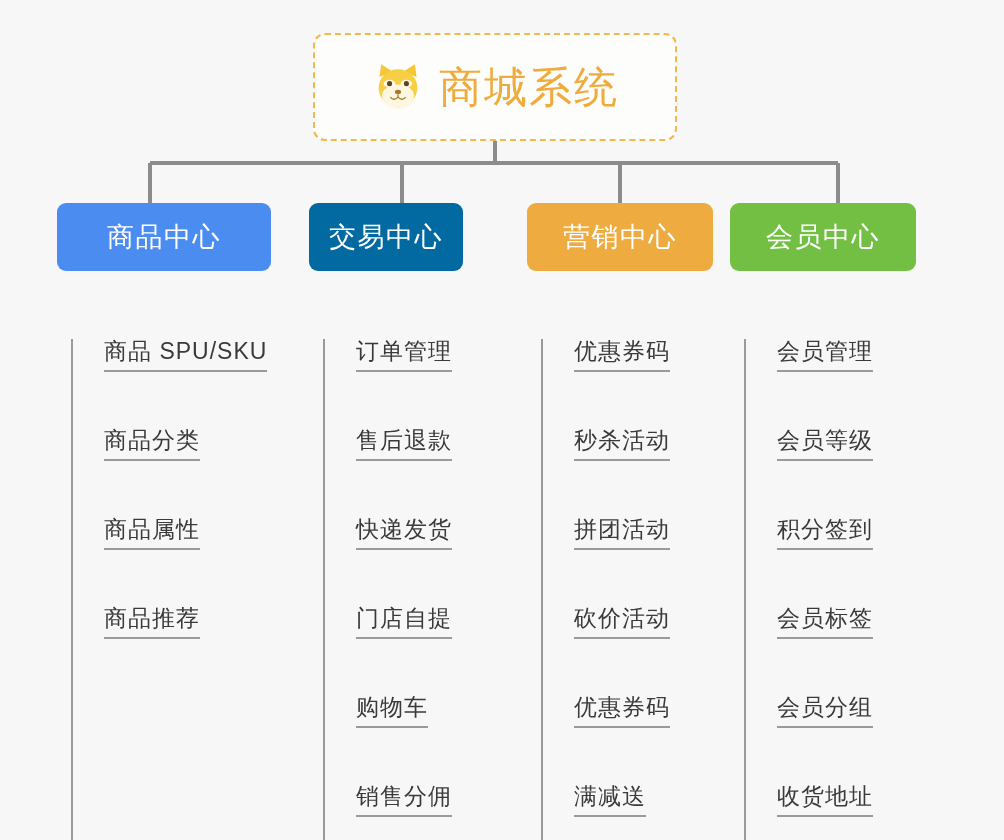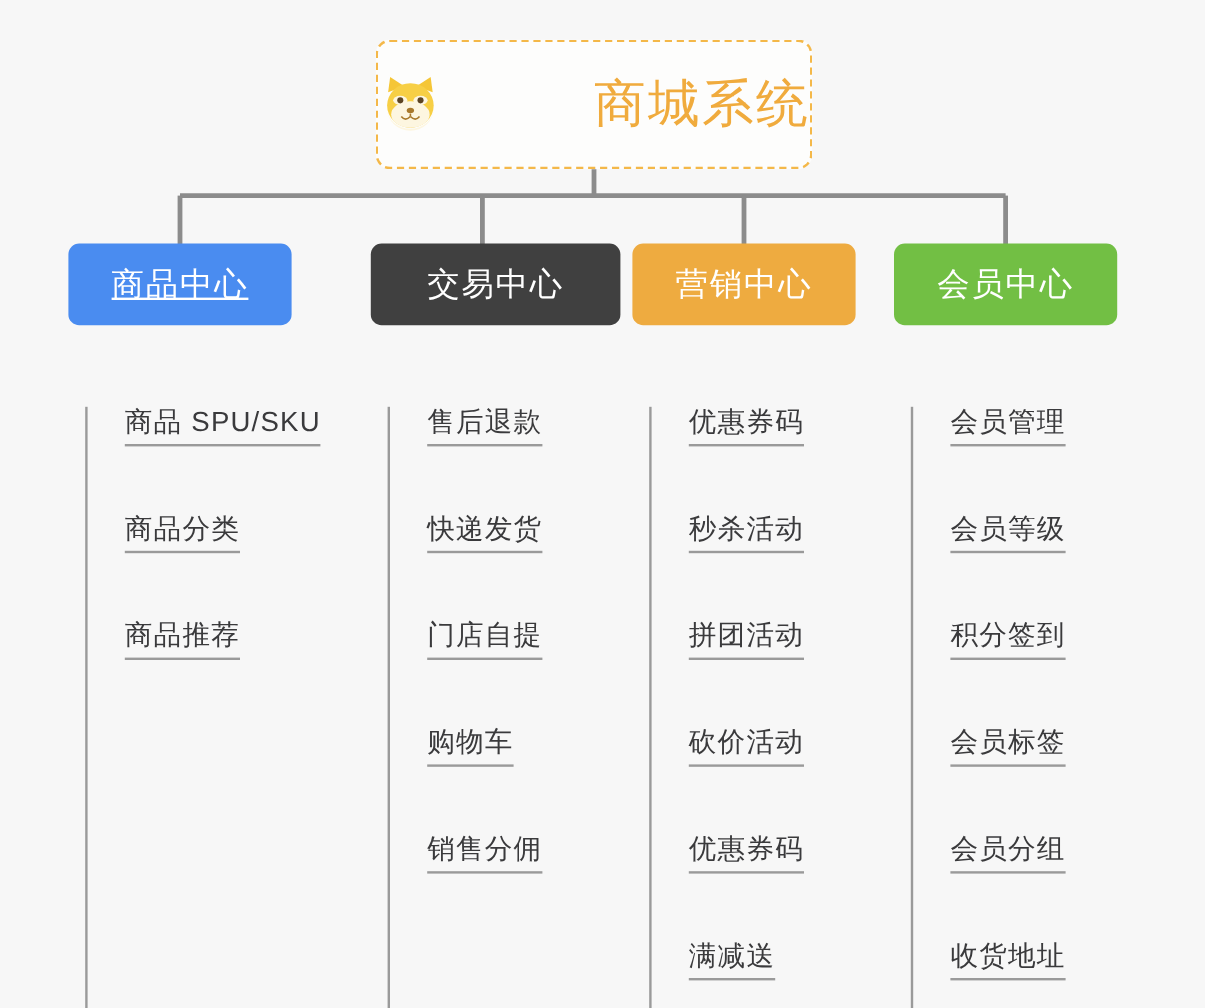--- a/index.html
+++ b/index.html
@@ -27,21 +27,21 @@
     left: 313px;
     top: 33px;
     width: 364px;
     height: 108px;
     box-sizing: border-box;
     background: #fdfdfc;
     border: 2px dashed #f4b849;
     border-radius: 12px;
     display: flex;
     align-items: center;
-    justify-content: space-between;
+    justify-content: center;
     gap: 14px;
   }
   .root-icon {
     width: 54px;
     height: 54px;
     flex: 0 0 auto;
     display: block;
   }
   .root-title {
     font-size: 43px;
@@ -96,32 +96,32 @@
     color: #3a3a3c;
     letter-spacing: 1px;
     white-space: nowrap;
     padding-bottom: 6px;
     border-bottom: 2px solid #9a9a9a;
     line-height: 1.1;
   }
 
   
   .col-0 { left: 57px; }
-  .col-0 .cat-box { width: 186px; background: #4a8cf0; text-decoration: underline; }
+  .col-0 .cat-box { width: 214px; background: #4a8cf0; }
   .col-0 .leaf-list { padding-left: 47px; }
 
   .col-1 { left: 309px; }
-  .col-1 .cat-box { width: 208px; background: #404040; }
+  .col-1 .cat-box { width: 154px; background: #0369a1; }
   .col-1 .leaf-list { padding-left: 47px; }
 
   .col-2 { left: 527px; }
   .col-2 .cat-box { width: 186px; background: #eeab40; }
   .col-2 .leaf-list { padding-left: 47px; }
 
-  .col-3 { left: 745px; }
+  .col-3 { left: 730px; }
   .col-3 .cat-box { width: 186px; background: #72bf44; }
   .col-3 .leaf-list { padding-left: 47px; }
 
   
   .spine {
     position: absolute;
     left: 14px;
     top: 68px;
     width: 2px;
     background: #9a9a9a;
@@ -176,32 +176,38 @@
     </div>
     <div class="leaf-list">
       <div class="spine" style="height: 534px;"></div>
       <div class="leaf-item">
         <span class="leaf-label">商品 SPU/SKU</span>
       </div>
       <div class="leaf-item">
         <span class="leaf-label">商品分类</span>
       </div>
       <div class="leaf-item">
+        <span class="leaf-label">商品属性</span>
+      </div>
+      <div class="leaf-item">
         <span class="leaf-label">商品推荐</span>
       </div>
     </div>
   </div>
 
   <div class="column col-1">
     <div class="cat-box">
       <span>交易中心</span>
     </div>
     <div class="leaf-list">
       <div class="spine" style="height: 534px;"></div>
       <div class="leaf-item">
+        <span class="leaf-label">订单管理</span>
+      </div>
+      <div class="leaf-item">
         <span class="leaf-label">售后退款</span>
       </div>
       <div class="leaf-item">
         <span class="leaf-label">快递发货</span>
       </div>
       <div class="leaf-item">
         <span class="leaf-label">门店自提</span>
       </div>
       <div class="leaf-item">
         <span class="leaf-label">购物车</span>

